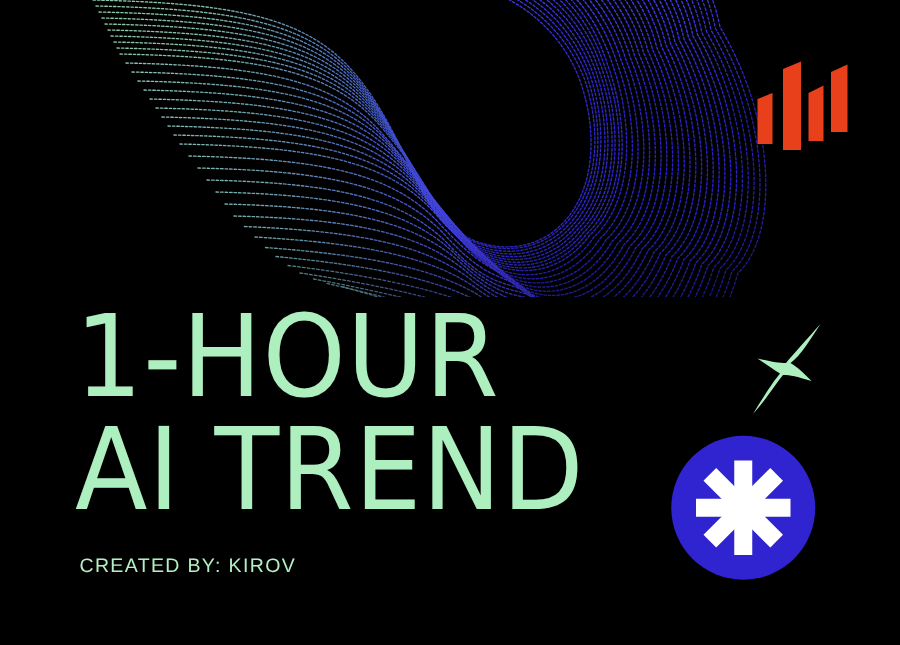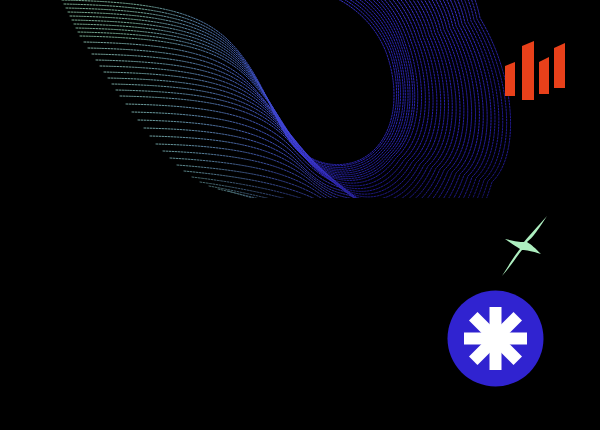--- a/index.html
+++ b/index.html
@@ -191,15 +191,20 @@
   <svg id="asterisk-badge" viewBox="0 0 97 97">
     <circle cx="48.5" cy="48.5" r="48" fill="#3023D0"></circle>
     <g fill="#FFFFFF">
       <rect x="42.5" y="17" width="12" height="63"></rect>
       <rect x="17" y="42.5" width="63" height="12"></rect>
       <rect x="42.5" y="17" width="12" height="63" transform="rotate(45 48.5 48.5)"></rect>
       <rect x="42.5" y="17" width="12" height="63" transform="rotate(-45 48.5 48.5)"></rect>
     </g>
   </svg>
 
-
+  <div id="headline-block">
+    <span id="headline-line-1" class="headline-line">1-HOUR</span>
+    <span id="headline-line-2" class="headline-line">AI TREND</span>
+  </div>
+
+  <div id="credit-line">CREATED BY: KIROV</div>
 
 </div>
 
 </body></html>

